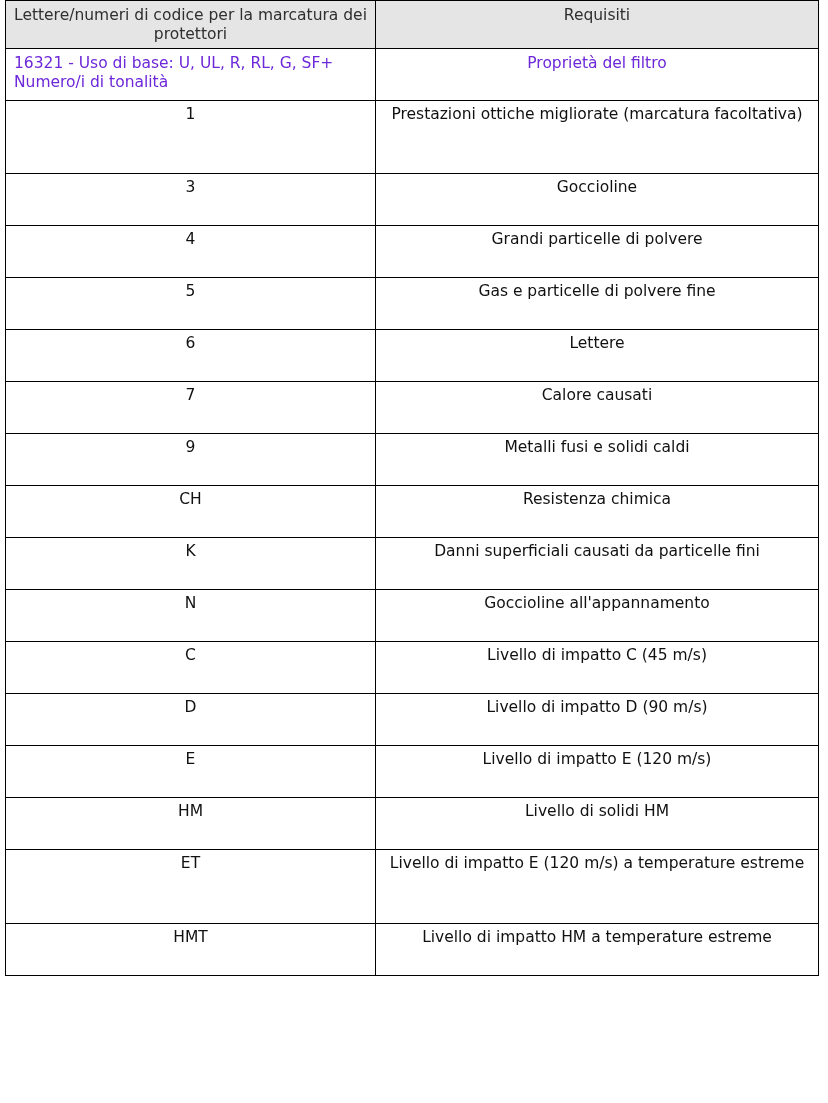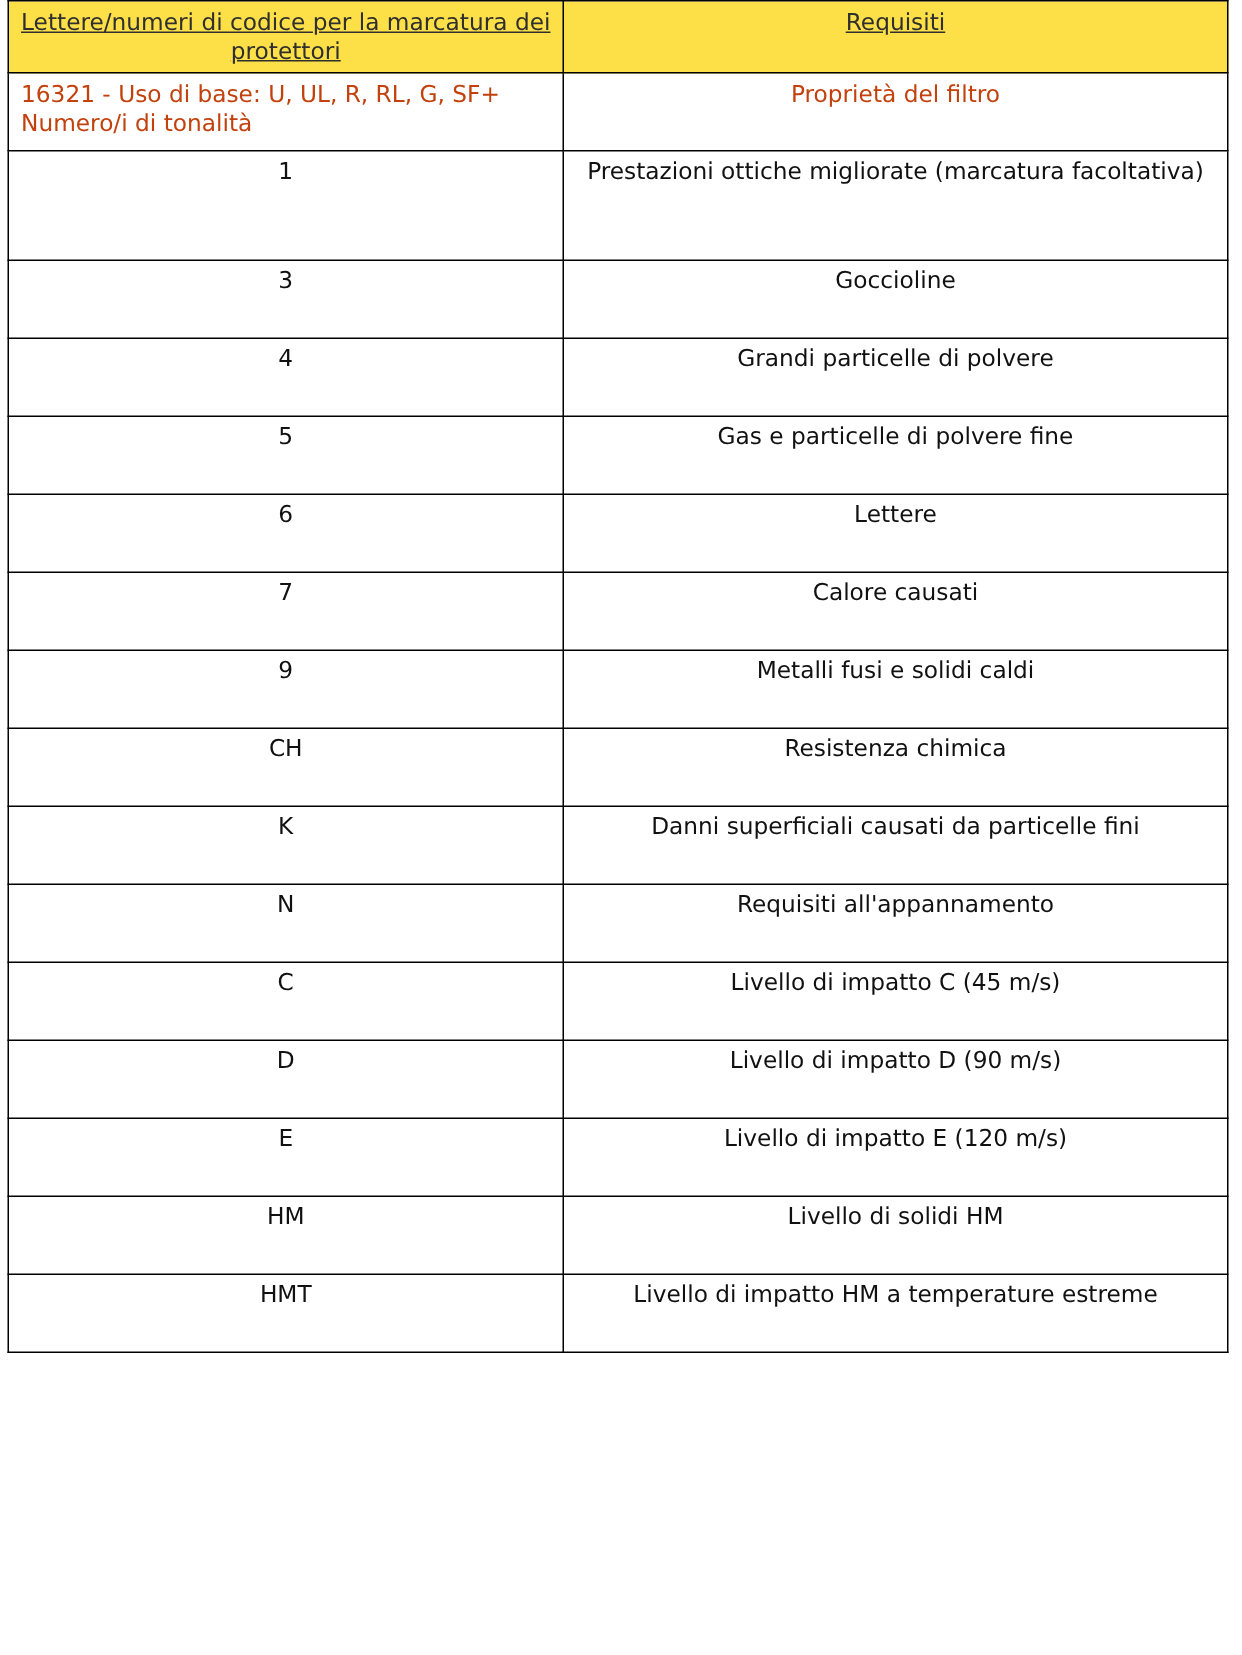--- a/index.html
+++ b/index.html
@@ -34,33 +34,32 @@
     padding: 4px 6px 0 6px;
     font-size: 15.5px;
     line-height: 1.22;
     color: #111111;
     text-align: center;
     box-sizing: border-box;
   }
 
   
   tr.header-row th {
-    background: #fde047;
+    background: #e5e5e5;
     color: #2f2f2f;
     font-weight: normal;
     font-size: 15.5px;
     height: 48px;
     padding-top: 5px;
     line-height: 1.25;
-    text-decoration: underline;
   }
 
   
   tr.accent-row td {
-    color: #c2410c;
+    color: #6d28d9;
     height: 52px;
     font-size: 15.5px;
     padding-top: 5px;
   }
   tr.accent-row td.code-cell {
     text-align: left;
     padding-left: 8px;
   }
 
   
@@ -122,37 +121,41 @@
       <tr class="body-row">
         <td class="code-cell">CH</td>
         <td>Resistenza chimica</td>
       </tr>
       <tr class="body-row">
         <td class="code-cell">K</td>
         <td>Danni superficiali causati da particelle fini</td>
       </tr>
       <tr class="body-row">
         <td class="code-cell">N</td>
-        <td>Requisiti all'appannamento</td>
+        <td>Goccioline all'appannamento</td>
       </tr>
       <tr class="body-row">
         <td class="code-cell">C</td>
         <td>Livello di impatto C (45 m/s)</td>
       </tr>
       <tr class="body-row">
         <td class="code-cell">D</td>
         <td>Livello di impatto D (90 m/s)</td>
       </tr>
       <tr class="body-row">
         <td class="code-cell">E</td>
         <td>Livello di impatto E (120 m/s)</td>
       </tr>
       <tr class="body-row">
         <td class="code-cell">HM</td>
         <td>Livello di solidi HM</td>
       </tr>
+      <tr class="body-row xtall">
+        <td class="code-cell">ET</td>
+        <td>Livello di impatto E (120 m/s) a temperature estreme</td>
+      </tr>
       <tr class="body-row">
         <td class="code-cell">HMT</td>
         <td>Livello di impatto HM a temperature estreme</td>
       </tr>
     </tbody>
   </table>
 </div>
 
 </body></html>

